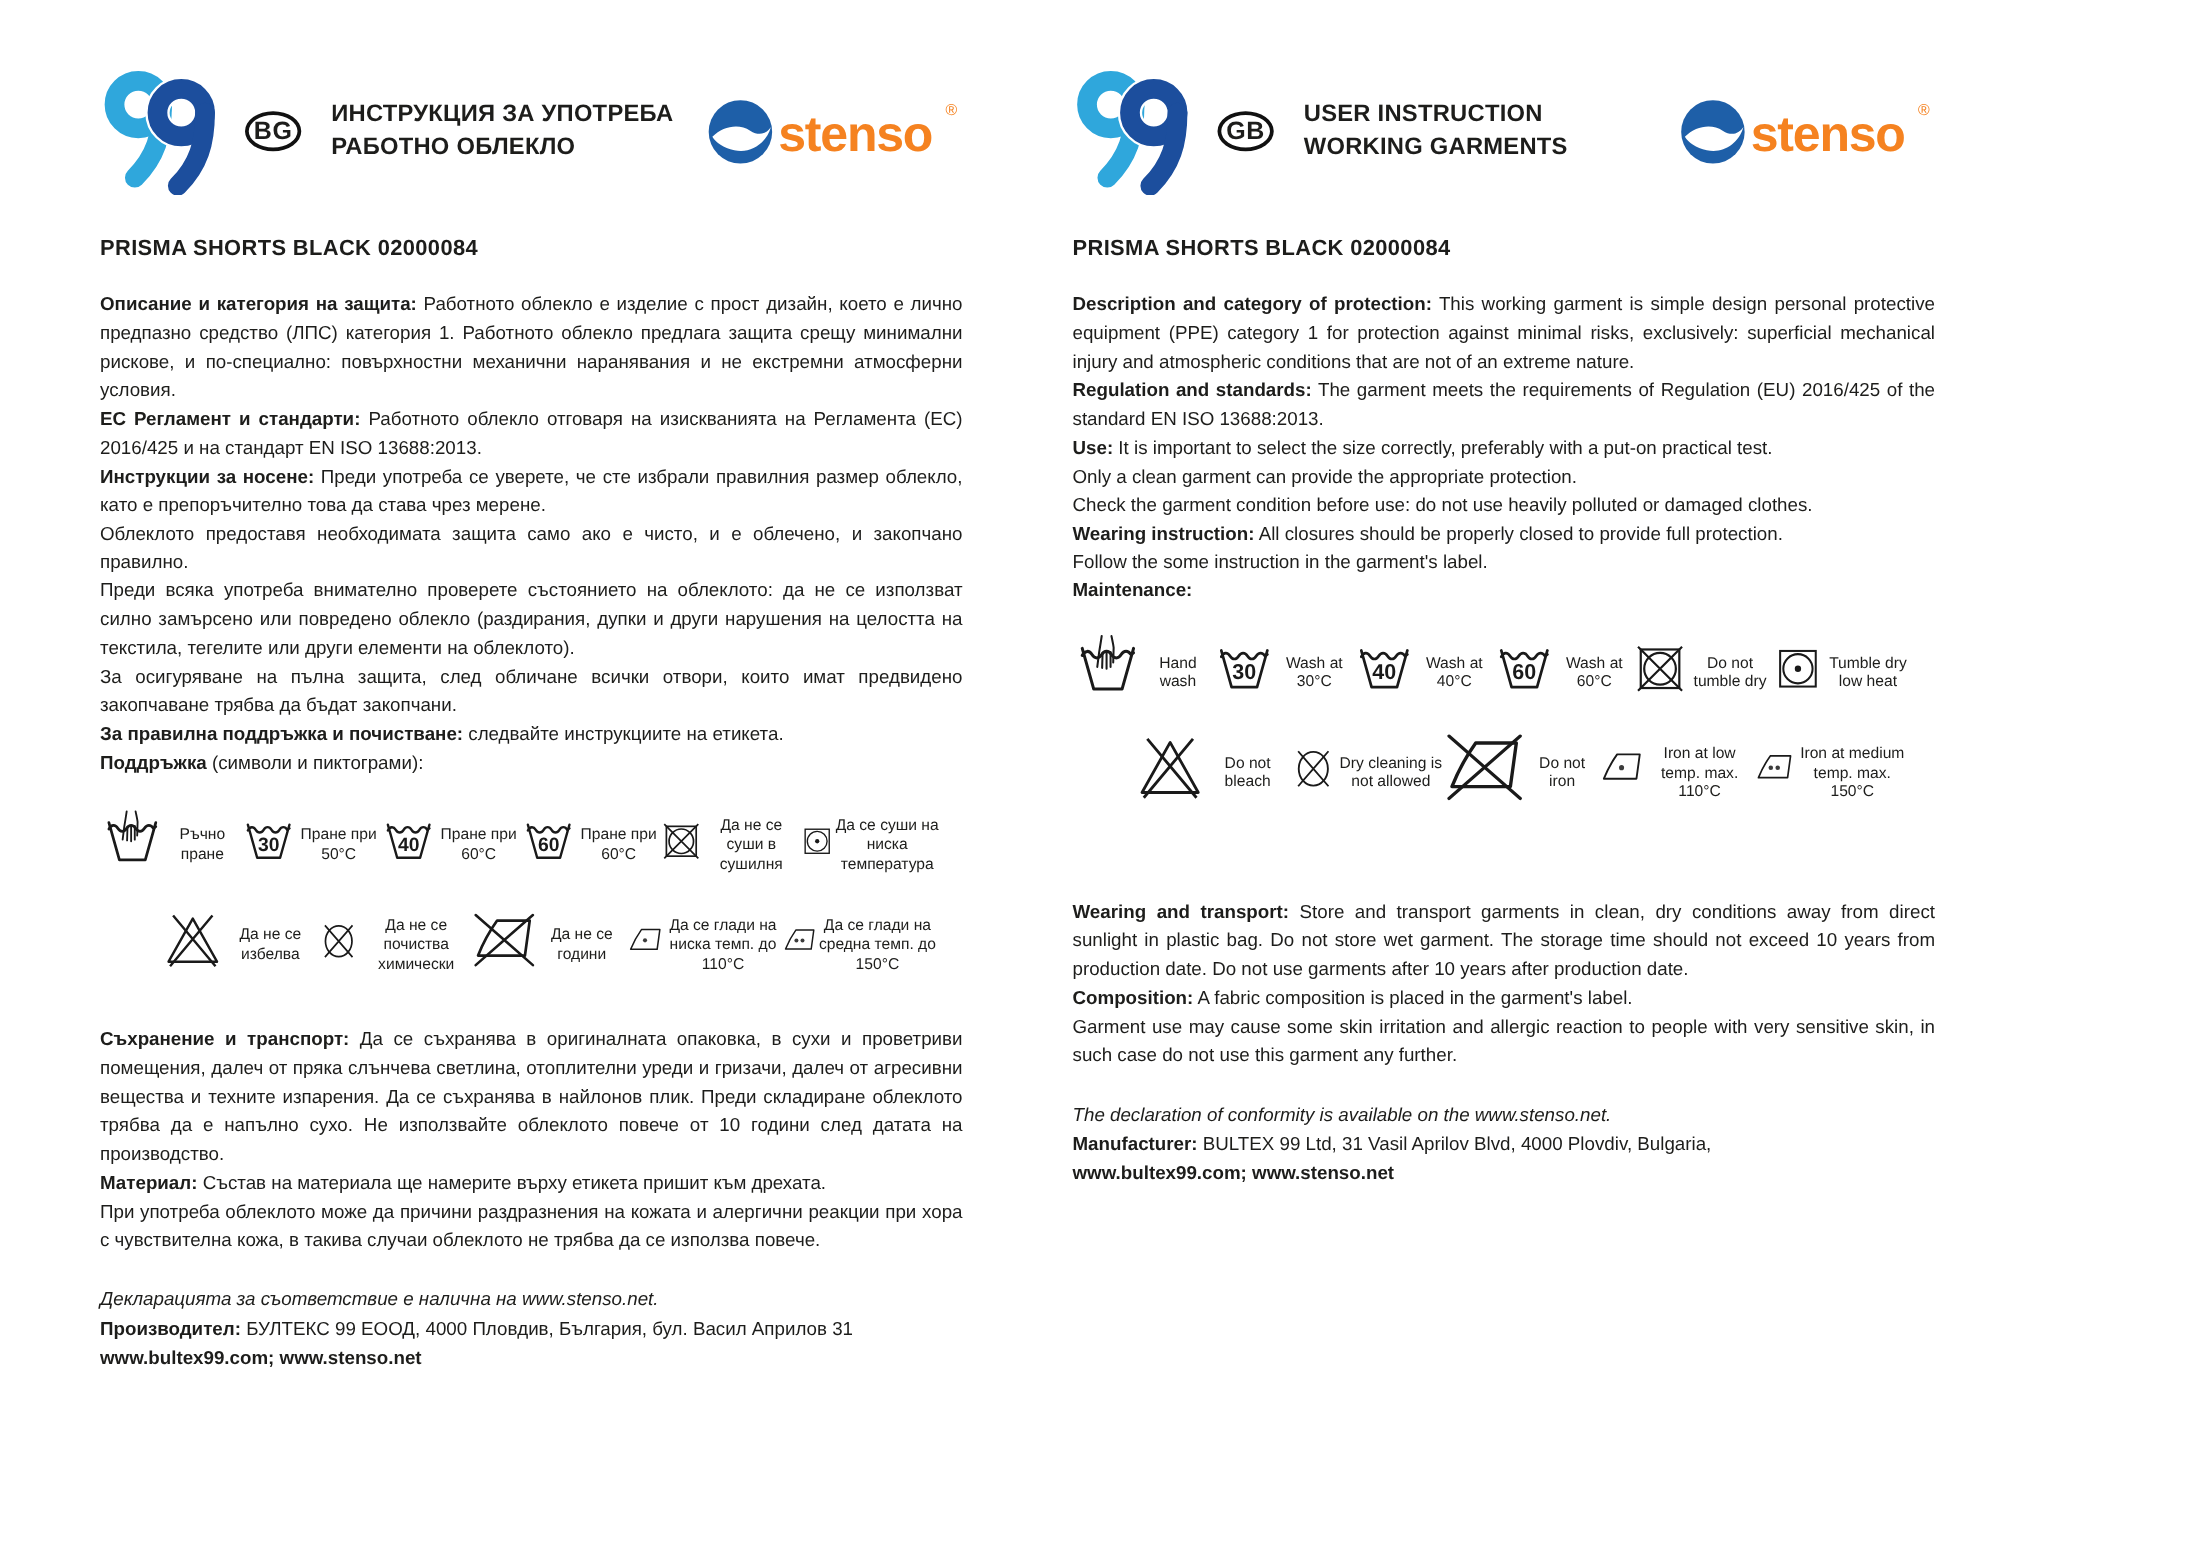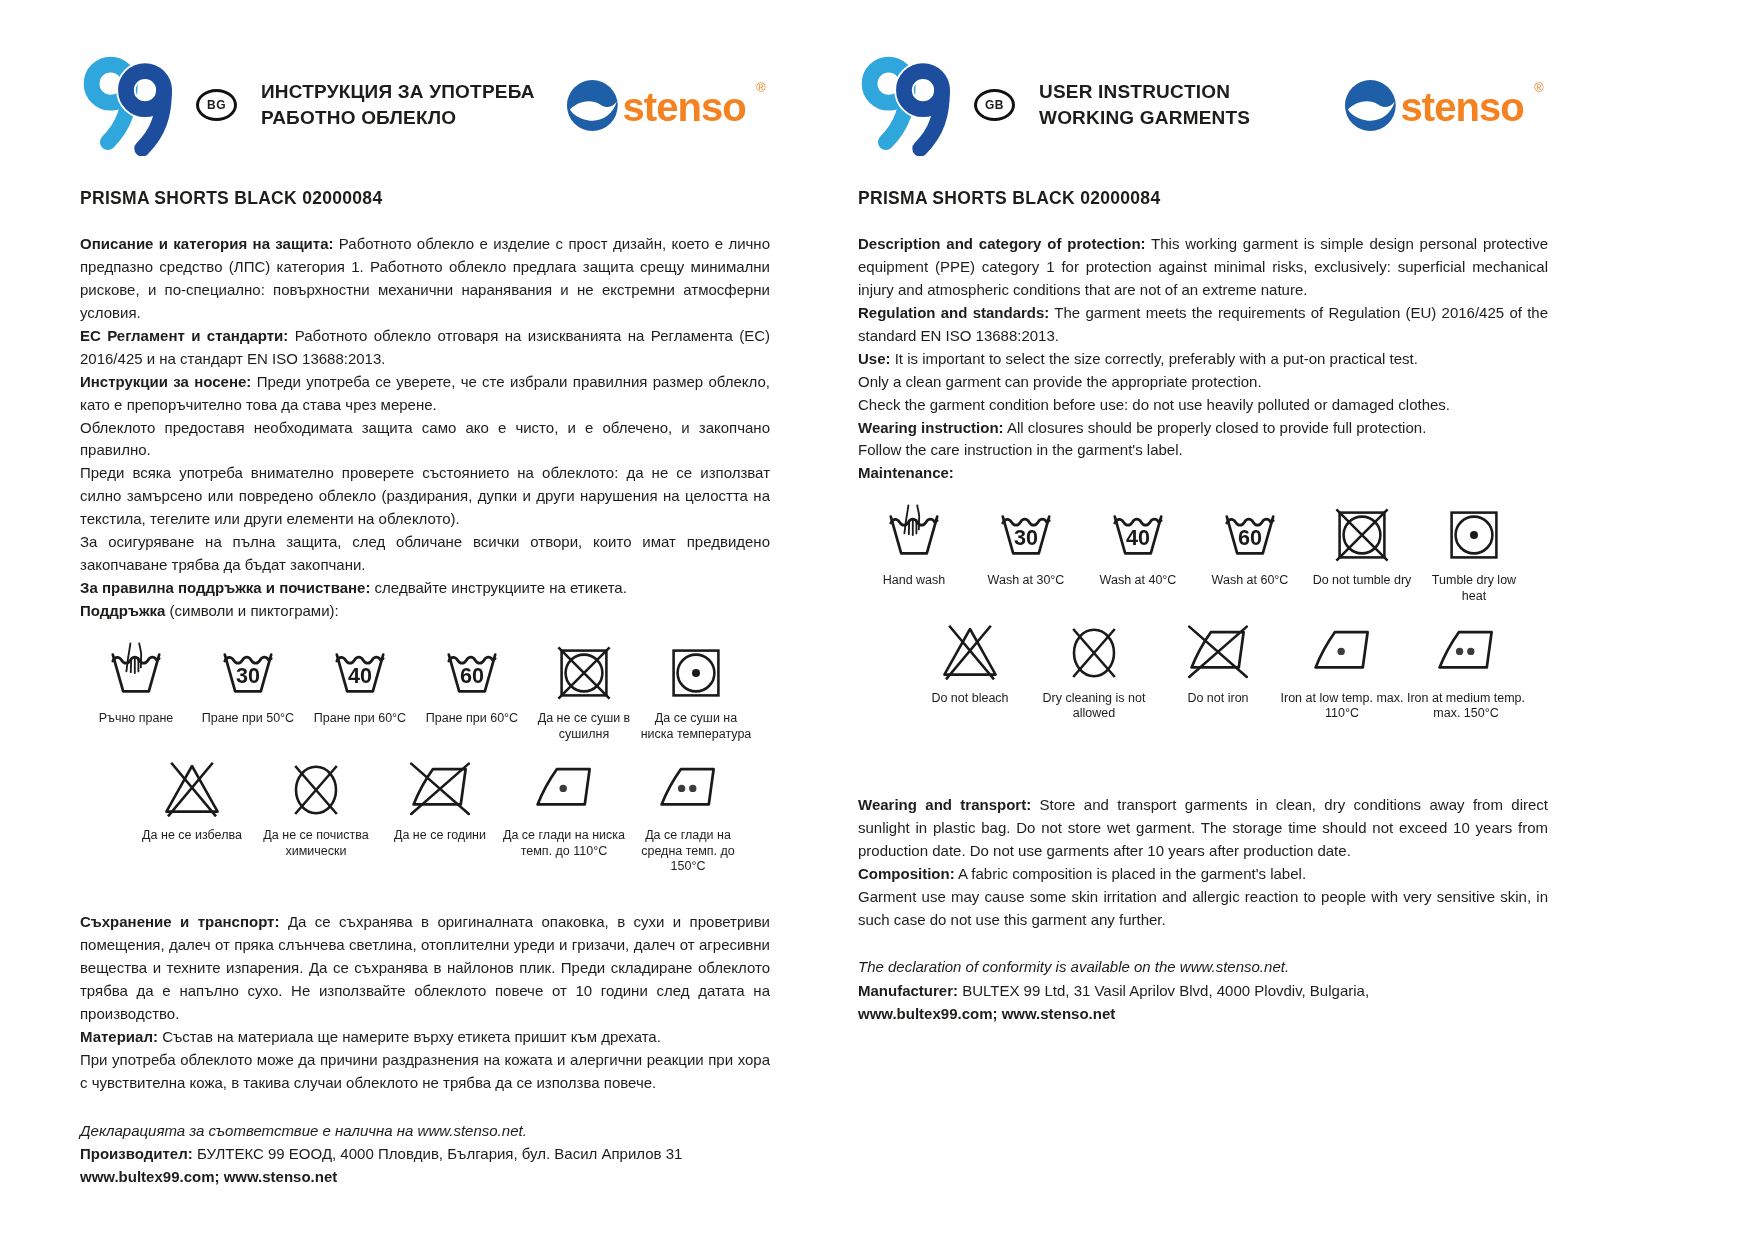--- a/index.html
+++ b/index.html
@@ -13,34 +13,34 @@
   .col { position:absolute; top:50px; width:690px; }
   #col-bg { left:80px; }
   #col-en { left:858px; }
 
   .hdr { display:flex; align-items:center; height:110px; }
   .logo99 { width:104px; height:102px; flex:none; }
   .badge {
     margin-left:12px; min-width:41px; height:32px; padding:0 4px;
     border:3px solid #111; border-radius:50%;
     display:flex; align-items:center; justify-content:center;
-    font-weight:700; font-size:12px; flex:none; letter-spacing:.5px;
+    font-weight:700; font-size:20px; flex:none; letter-spacing:.5px;
   }
   .titles { margin-left:24px; font-weight:700; font-size:19px; line-height:1.35; letter-spacing:.2px; }
   .stenso-logo { margin-left:auto; width:205px; height:57px; flex:none; }
 
   .product { margin-top:28px; font-size:17.5px; font-weight:700; letter-spacing:.3px; }
 
   .paras { margin-top:24px; }
   p.line { margin:0; font-size:15px; line-height:1.53; text-align:justify; }
   p.line b { font-weight:700; }
 
   .sym-row { display:flex; margin-top:16px; }
   .sym-row.first { margin-top:18px; }
-  .sym { width:112px; display:flex; flex-direction:column; align-items:center; }
+  .sym { width:112px; display:flex; flex-direction:row; align-items:center; }
   .sym-row.second { margin-left:50px; }
   .sym-row.second .sym { width:124px; }
   .glyph { width:64px; height:64px; }
   .sym-label { margin-top:6px; font-size:12.5px; line-height:1.25; text-align:center; }
 
   .section-bg { margin-top:36px; }
   .section-en { margin-top:72px; }
   .skin-note { margin-top:20px; }
   .footer { margin-top:24px; }
   .decl { margin:0; font-size:15px; line-height:1.55; font-style:italic; }
@@ -278,21 +278,21 @@
 
   <div class="product">PRISMA SHORTS BLACK 02000084</div>
 
   <div class="paras">
     <p class="line"><b>Description and category of protection:</b><span> This working garment is simple design personal protective equipment (PPE) category 1 for protection against minimal risks, exclusively: superficial mechanical injury and atmospheric conditions that are not of an extreme nature.</span></p>
     <p class="line"><b>Regulation and standards:</b><span> The garment meets the requirements of Regulation (EU) 2016/425 of the standard EN ISO 13688:2013.</span></p>
     <p class="line"><b>Use:</b><span> It is important to select the size correctly, preferably with a put-on practical test.</span></p>
     <p class="line"><b></b><span>Only a clean garment can provide the appropriate protection.</span></p>
     <p class="line"><b></b><span>Check the garment condition before use: do not use heavily polluted or damaged clothes.</span></p>
     <p class="line"><b>Wearing instruction:</b><span> All closures should be properly closed to provide full protection.</span></p>
-    <p class="line"><b></b><span>Follow the care instruction in the garment's label.</span></p>
+    <p class="line"><b></b><span>Follow the some instruction in the garment's label.</span></p>
     <p class="line"><b>Maintenance:</b><span></span></p>
   </div>
 
   <div class="sym-row first">
     <div class="sym">
       <svg class="glyph">
           <use href="#sym-hand-wash"></use>
         </svg>
       <div class="sym-label">Hand wash</div>
     </div>

